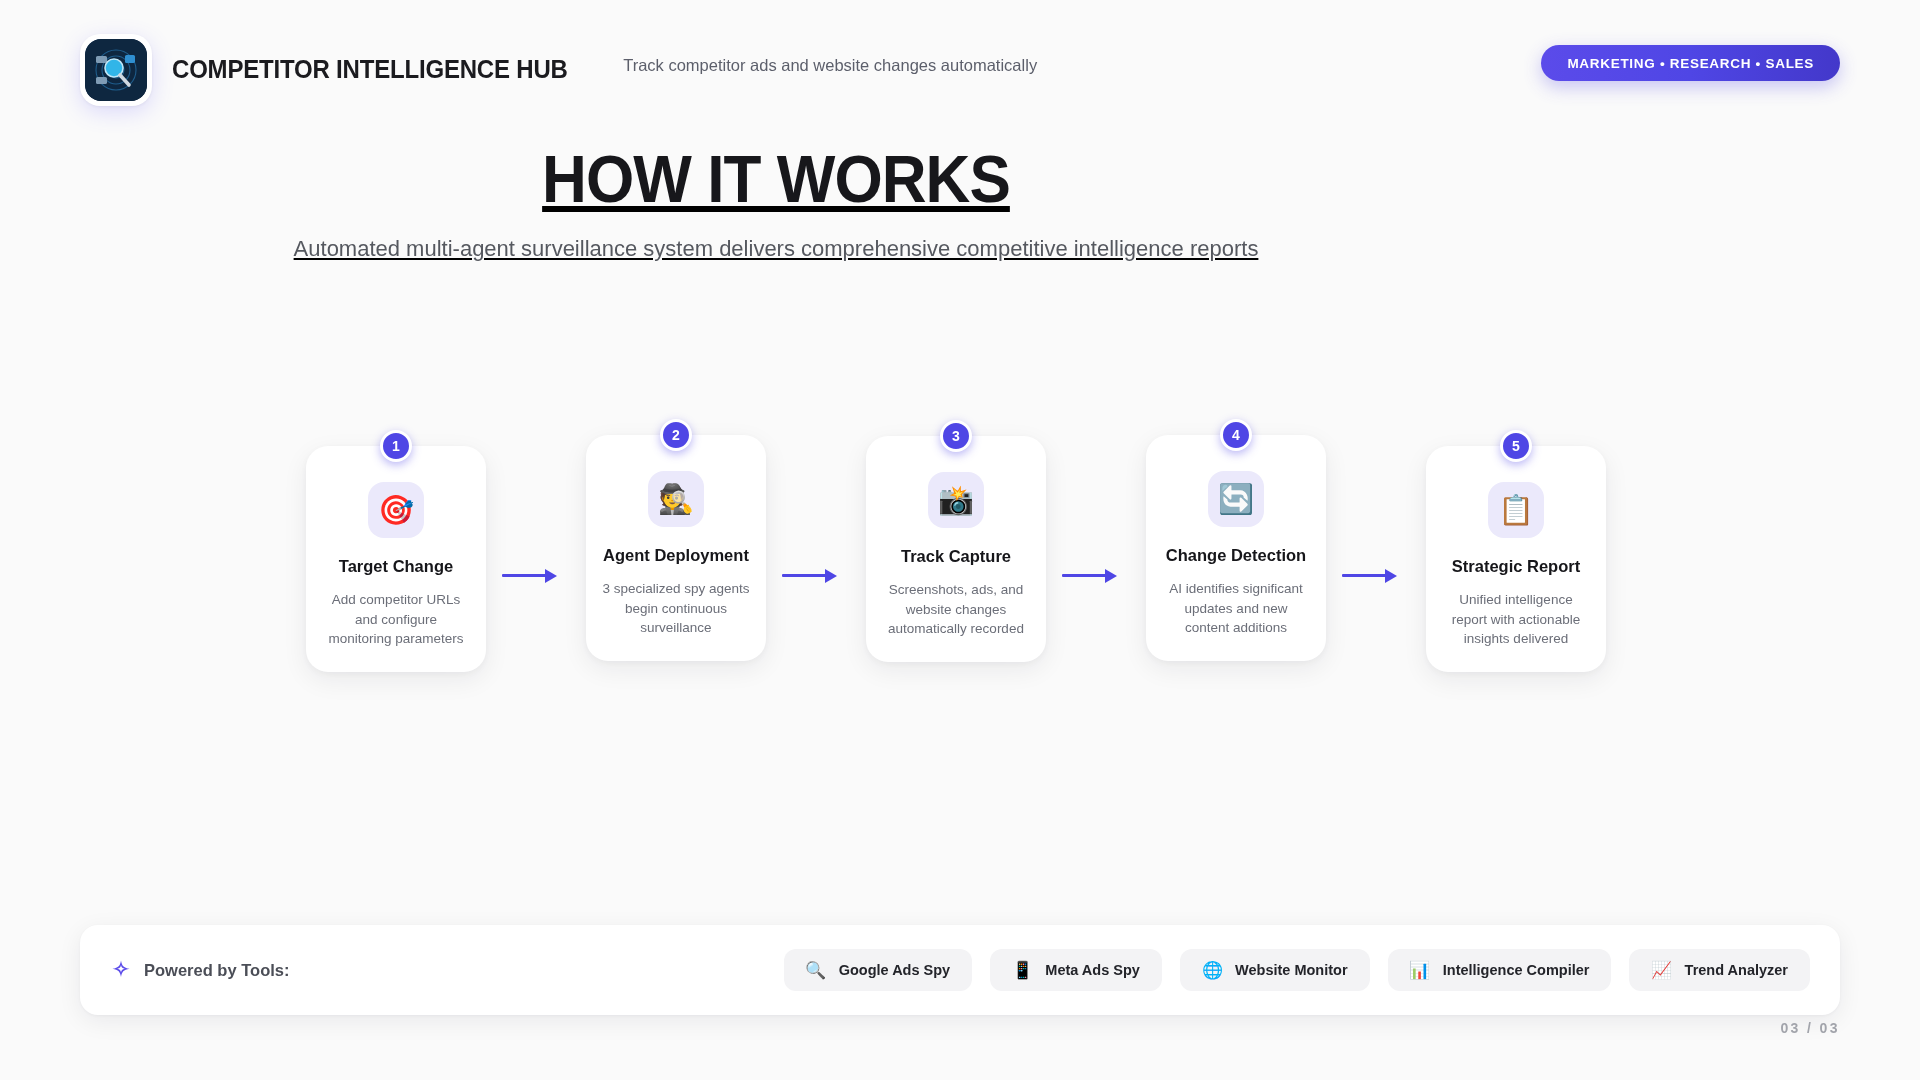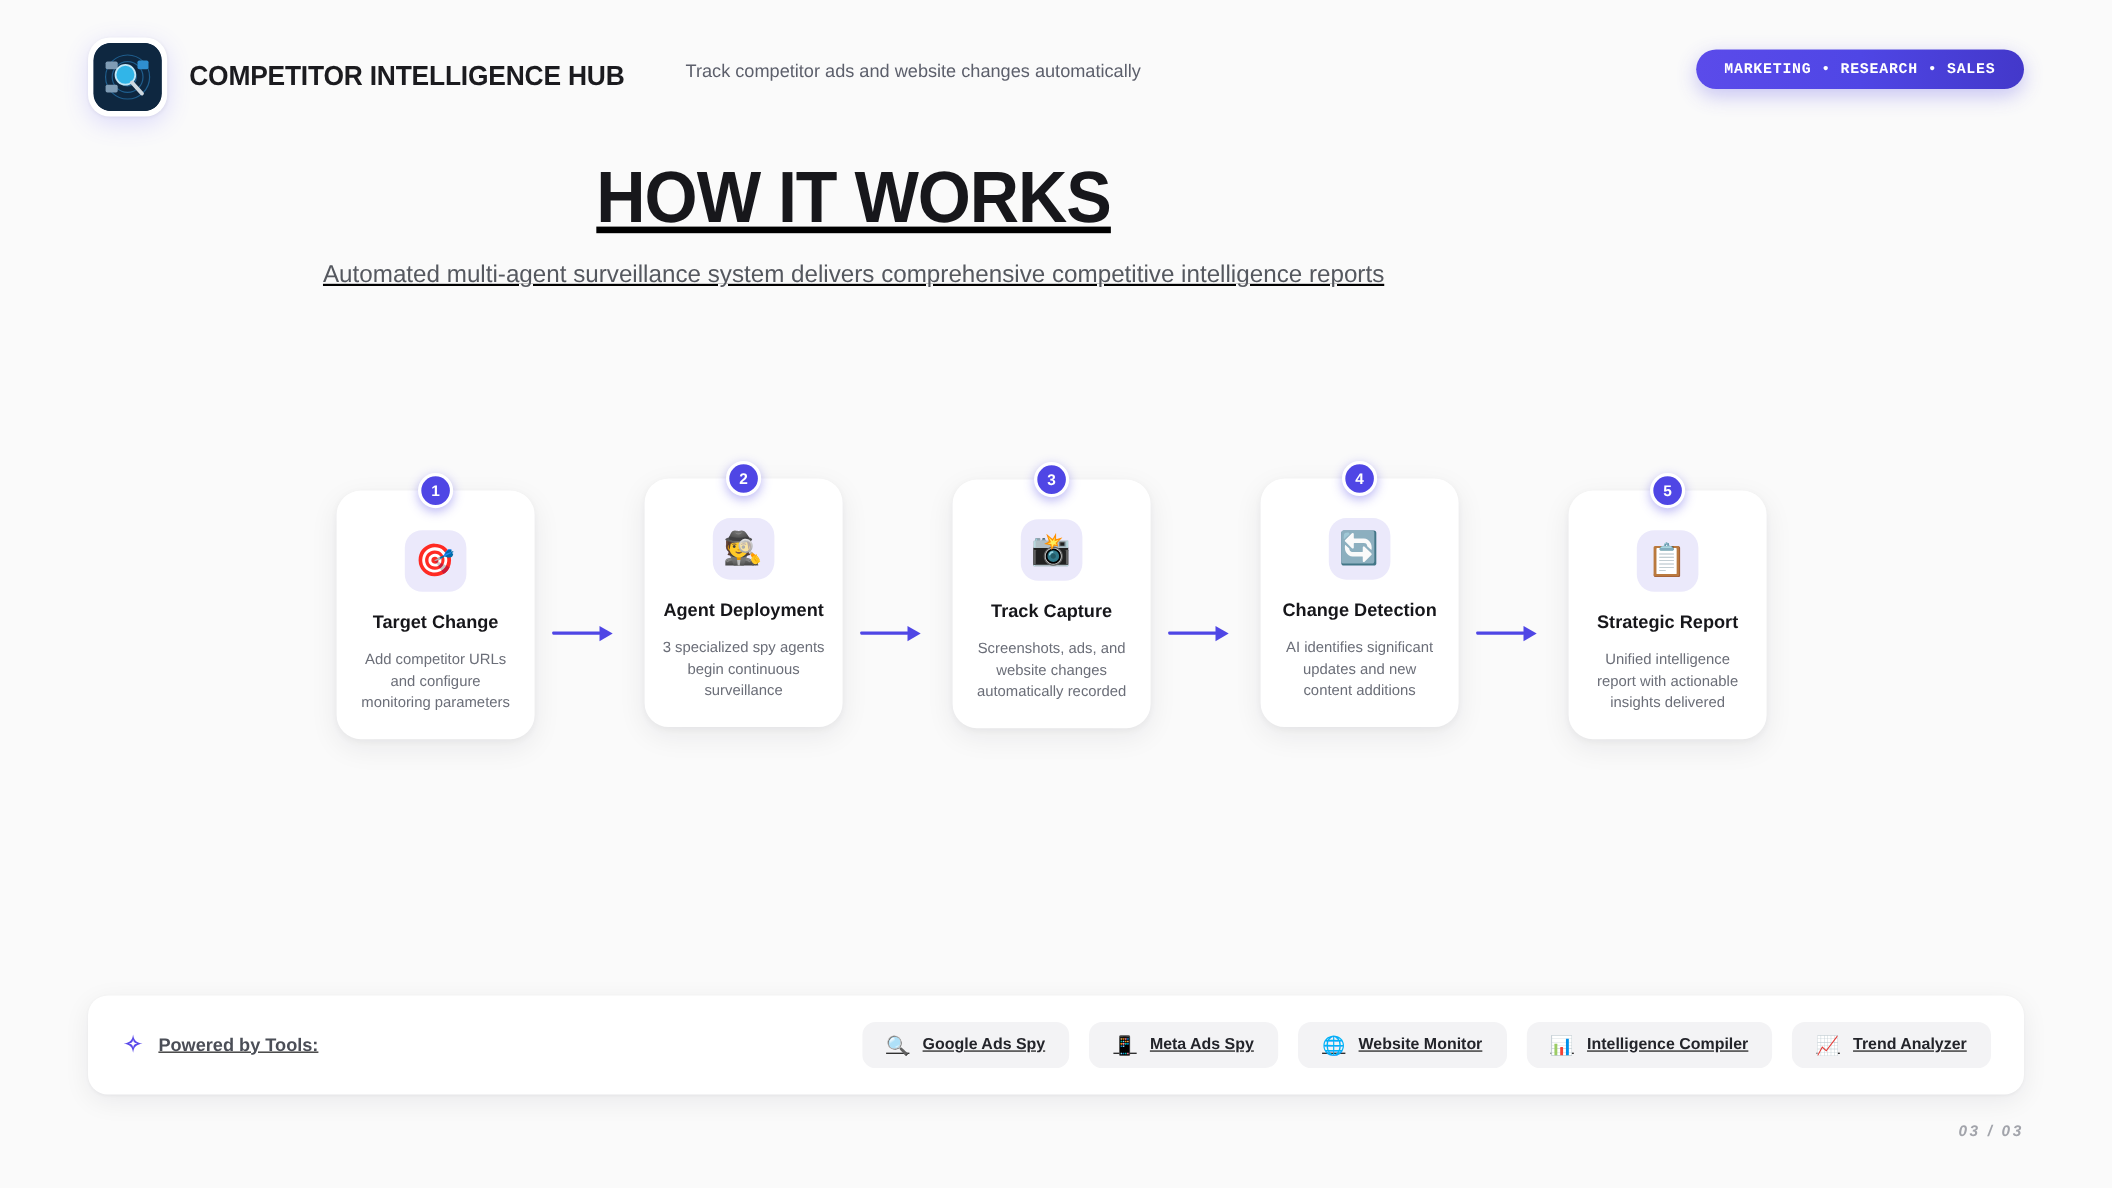--- a/index.html
+++ b/index.html
@@ -35,21 +35,20 @@
   }
   .brand-sub { font-size:16.5px; color:#5c5f6b; line-height:1.2;margin-left:36px; }
 
   .pill {
     position:absolute; right:80px; top:63px; transform:translateY(-50%);
     height:36px; padding:16px 26px; border-radius:18px;
     background:linear-gradient(90deg,#5b4bea 0%,#4f46e5 50%,#4338ca 100%);
     color:#ffffff; font-size:13.5px; font-weight:bold; letter-spacing:0.7px;
     display:flex; align-items:center; justify-content:center;
     box-shadow:0 6px 18px rgba(79,70,229,0.30);
-    font-family:Liberation Mono, monospace;
   }
 
   
   .title-block { position:absolute; top:145px; left:0; width:1552px; text-align:center;text-decoration:underline; }
   .big-title {
     font-size:66px; font-weight:bold; color:#17171b; letter-spacing:-1px;
     line-height:1.05; transform:scaleX(0.94);
   }
   .sub-title { margin-top:22px; font-size:22px; color:#55585f; }
 
@@ -93,40 +92,40 @@
   .arrow .head {
     position:absolute; right:0; top:0;
     width:0; height:0;
     border-top:7px solid transparent;
     border-bottom:7px solid transparent;
     border-left:12px solid #4f46e5;
   }
 
   
   .tools-bar {
-    position:absolute; left:80px; top:905px; width:1760px; height:90px;
+    position:absolute; left:80px; top:925px; width:1760px; height:90px;
     background:#ffffff; border-radius:18px;
     box-shadow:0 6px 24px rgba(20,20,45,0.07), 0 1px 3px rgba(20,20,45,0.04);
-    display:flex; align-items:center; padding:0 30px;text-decoration:underline;
+    display:flex; align-items:center; padding:0 30px;
   }
   .powered { display:flex; align-items:center; gap:12px; }
   .spark { width:22px; height:22px; display:block; }
   .powered-label { font-size:16.5px; font-weight:bold; color:#4b4e57; }
   .chips { margin-left:auto; display:flex; align-items:center; gap:18px; }
   .chip {
     height:42px; padding:0 22px; border-radius:12px; background:#f3f3f5;
     display:flex; align-items:center; gap:12px;
     font-size:14.5px; font-weight:bold; color:#23242a;
     white-space:nowrap;
   }
   .chip-emoji { font-size:17px; line-height:1; }
 
   .pagenum {
     position:absolute; right:80px; top:1020px;
-    font-size:14px; letter-spacing:2.4px; color:#a2a4ab; font-weight:bold;font-style:italic;
+    font-size:14px; letter-spacing:2.4px; color:#a2a4ab; font-weight:bold;
   }
 </style>
 </head>
 <body>
 
 <div class="page">
 
   <div class="header">
     <div class="brand">
       <div class="logo-wrap">

